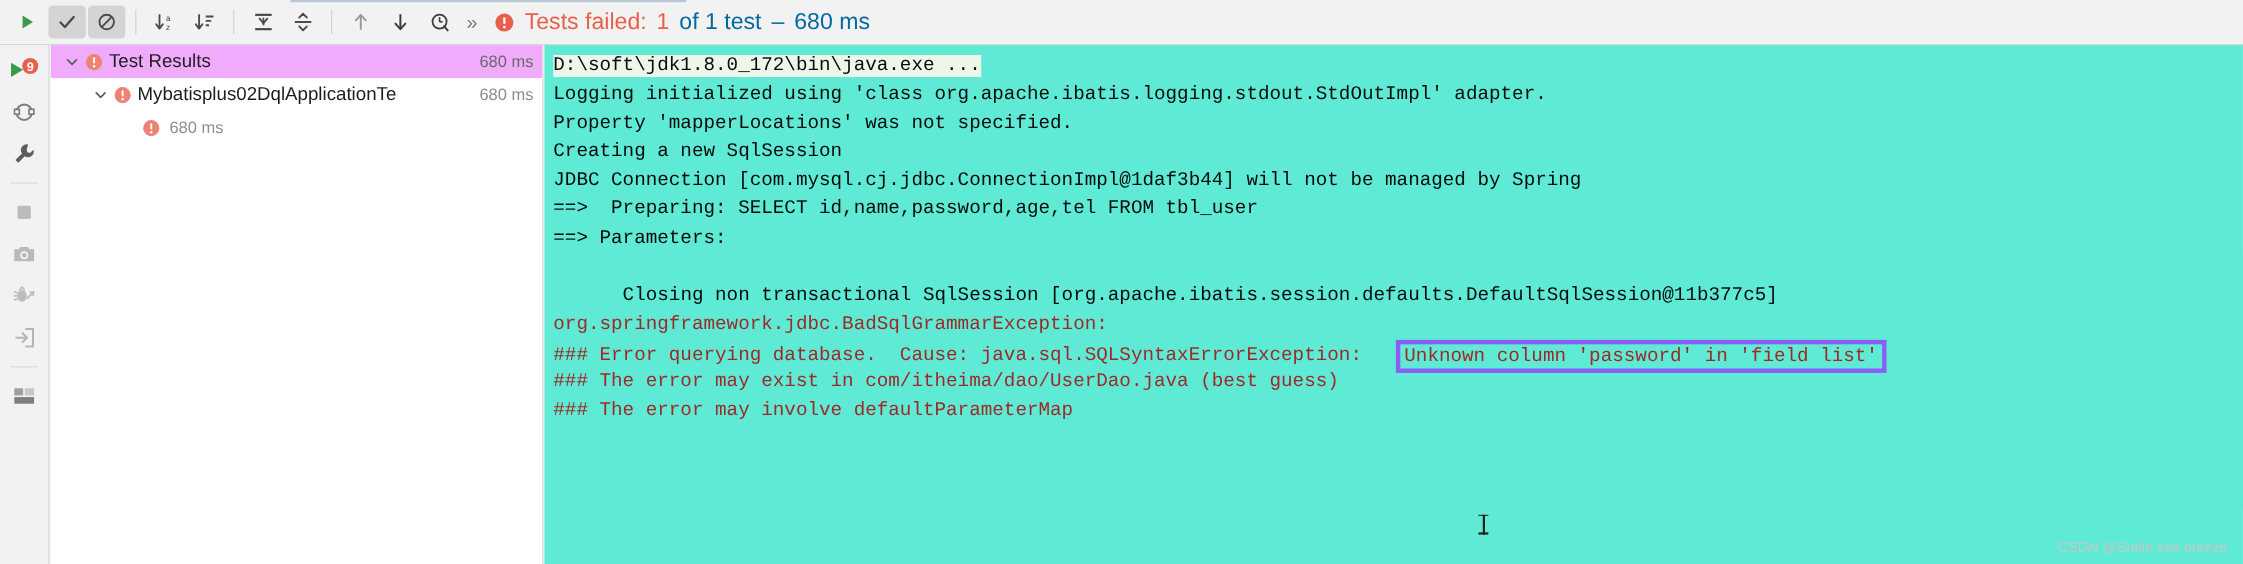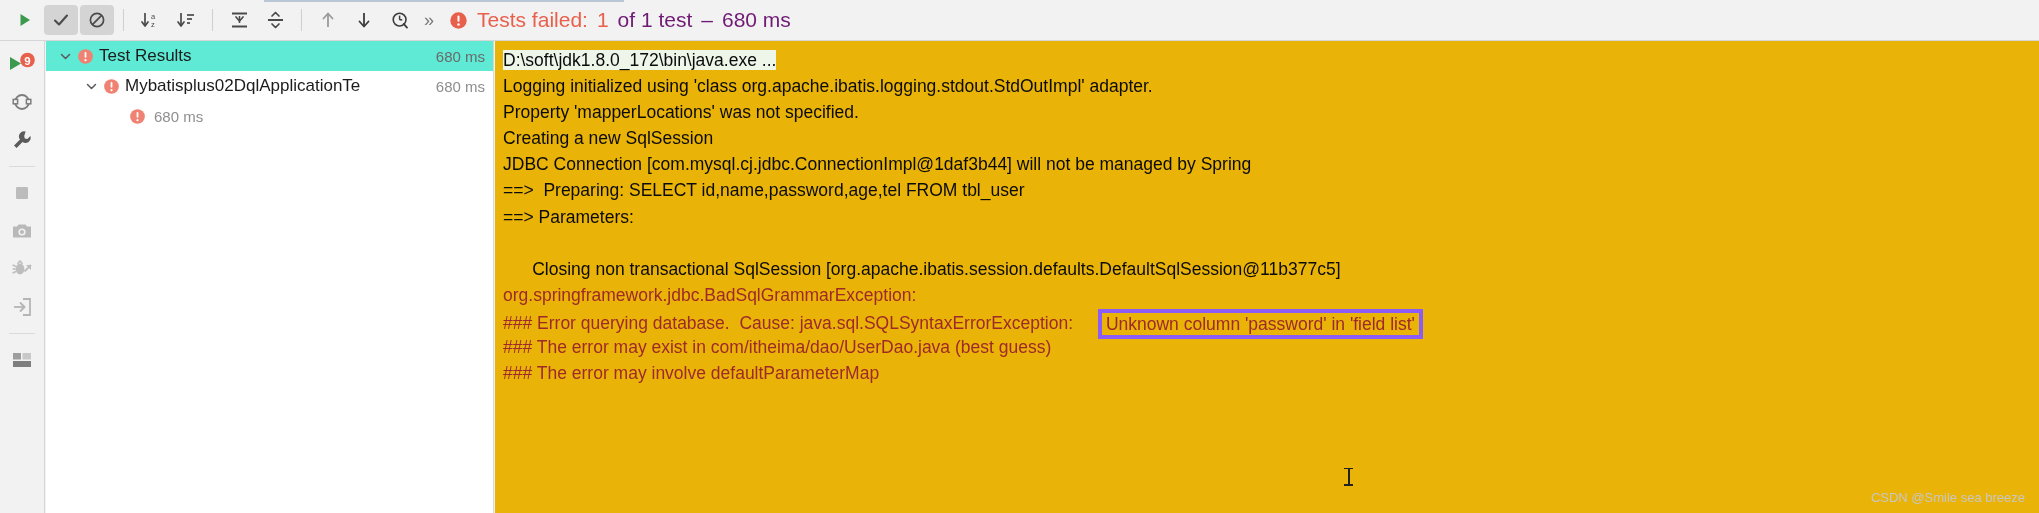--- a/index.html
+++ b/index.html
@@ -28,21 +28,21 @@
   .tb-more{
     color:#7a7a7a;font-size:18px;line-height:1;padding:0 6px;
     letter-spacing:-1px;flex:0 0 auto;user-select:none;
   }
   .status{
     display:flex;align-items:center;gap:9px;margin-left:10px;
     font-size:21px;white-space:nowrap;flex:0 0 auto;
   }
   .status .err-dot{flex:0 0 auto;}
   .st-red{color:#e8604c;}
-  .st-grey{color:#701a75;}
+  .st-grey{color:#0369a1;}
 
   
   .sidestrip{
     position:absolute;left:0;top:41px;width:45px;height:472px;
     background:#f2f2f2;border-right:1px solid #d6d6d6;box-sizing:border-box;
     display:flex;flex-direction:column;align-items:center;padding-top:4px;
   }
   .side-btn{
     width:34px;height:34px;margin:2px 0;border-radius:4px;
     display:flex;align-items:center;justify-content:center;position:relative;
@@ -53,41 +53,41 @@
   .tree{
     position:absolute;left:46px;top:41px;width:448px;height:472px;
     background:#ffffff;box-sizing:border-box;
     border-right:1px solid #d6d6d6;
     font-size:17px;color:#1c1c1c;overflow:hidden;
   }
   .tree-row{
     position:relative;height:30px;display:flex;align-items:center;
     padding-right:8px;box-sizing:border-box;white-space:nowrap;
   }
-  .tree-row.sel{background:#5eead4;}
+  .tree-row.sel{background:#f0abfc;}
   .tree-row .chev{
     width:18px;flex:0 0 auto;display:flex;align-items:center;justify-content:center;
   }
   .tree-row .ticon{width:22px;flex:0 0 auto;display:flex;align-items:center;justify-content:center;}
   .tree-row .tlabel{
     flex:1 1 auto;overflow:hidden;text-overflow:clip;padding-left:3px;
   }
   .tree-row .ttime{
     flex:0 0 auto;color:#8e8e8e;font-size:15px;padding-left:6px;
   }
   .tree-row.sel .ttime{color:#6a6a6a;}
   .ind0{padding-left:10px;}
   .ind1{padding-left:36px;}
   .ind2{padding-left:62px;}
 
   
   .console{
     position:absolute;left:495px;top:41px;width:1544px;height:472px;
-    background:#eab308;overflow:hidden;
-    font-family:Liberation Sans, sans-serif;
+    background:#5eead4;overflow:hidden;
+    font-family:Liberation Mono, monospace;
     font-size:17.5px;line-height:26.1px;color:#0b0b0b;
     padding:6px 0 0 8px;box-sizing:border-box;
   }
   .cline{white-space:pre;height:26.1px;position:relative;}
   .cline .hl{background:#edf6e8;}
   .cline.red{color:#9d2a28;}
   .boxed{
     border:4px solid #8b5cf6;padding:1px 4px;margin-left:20px;
     display:inline-block;line-height:20px;position:relative;top:1px;
   }

